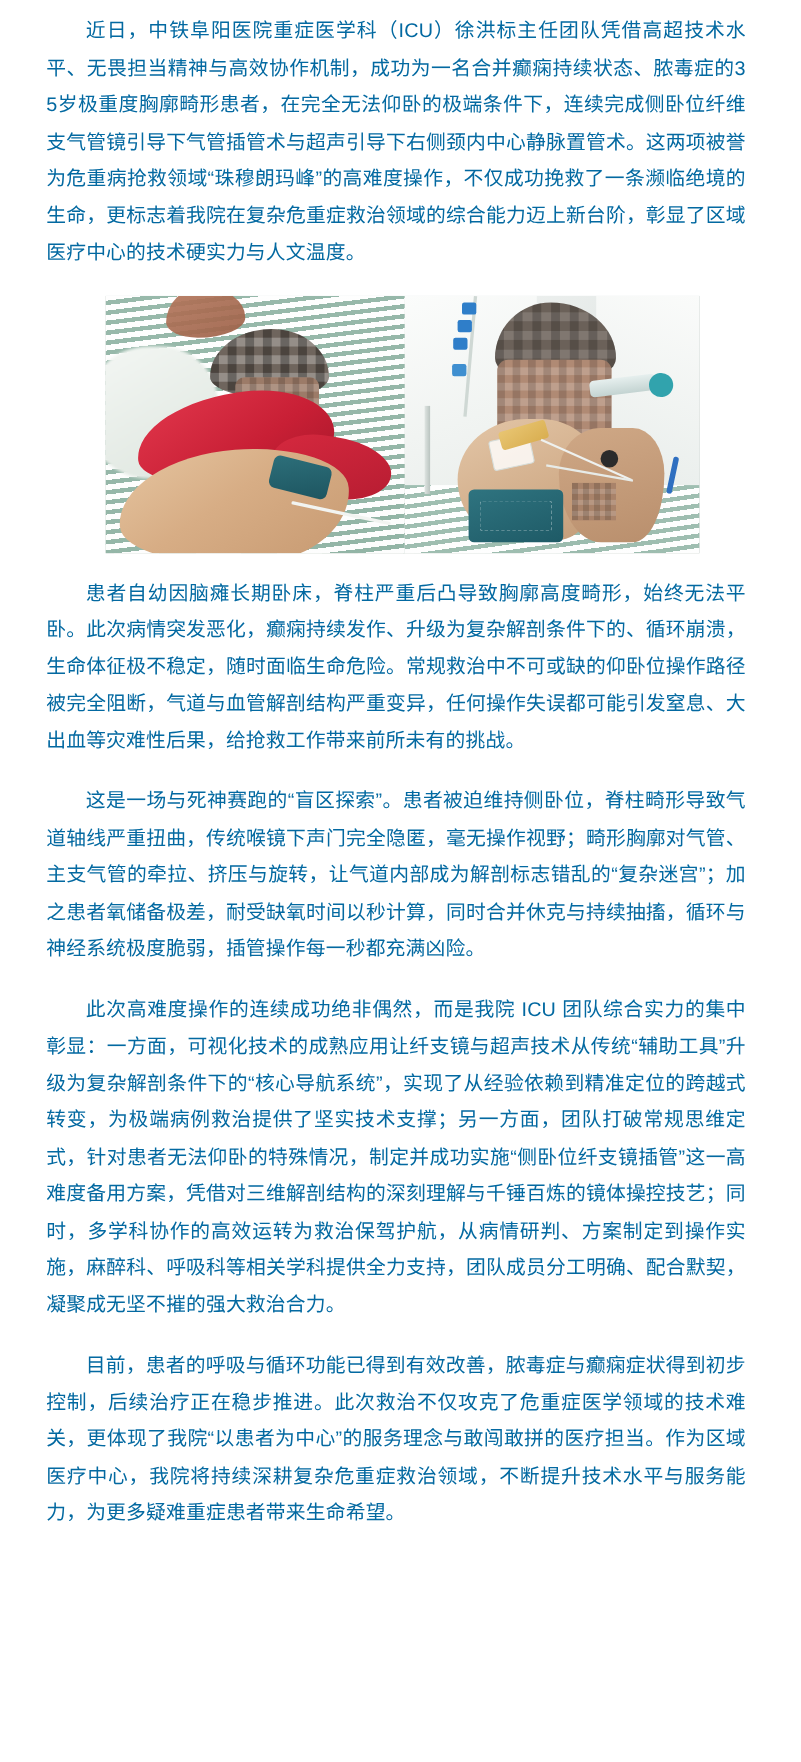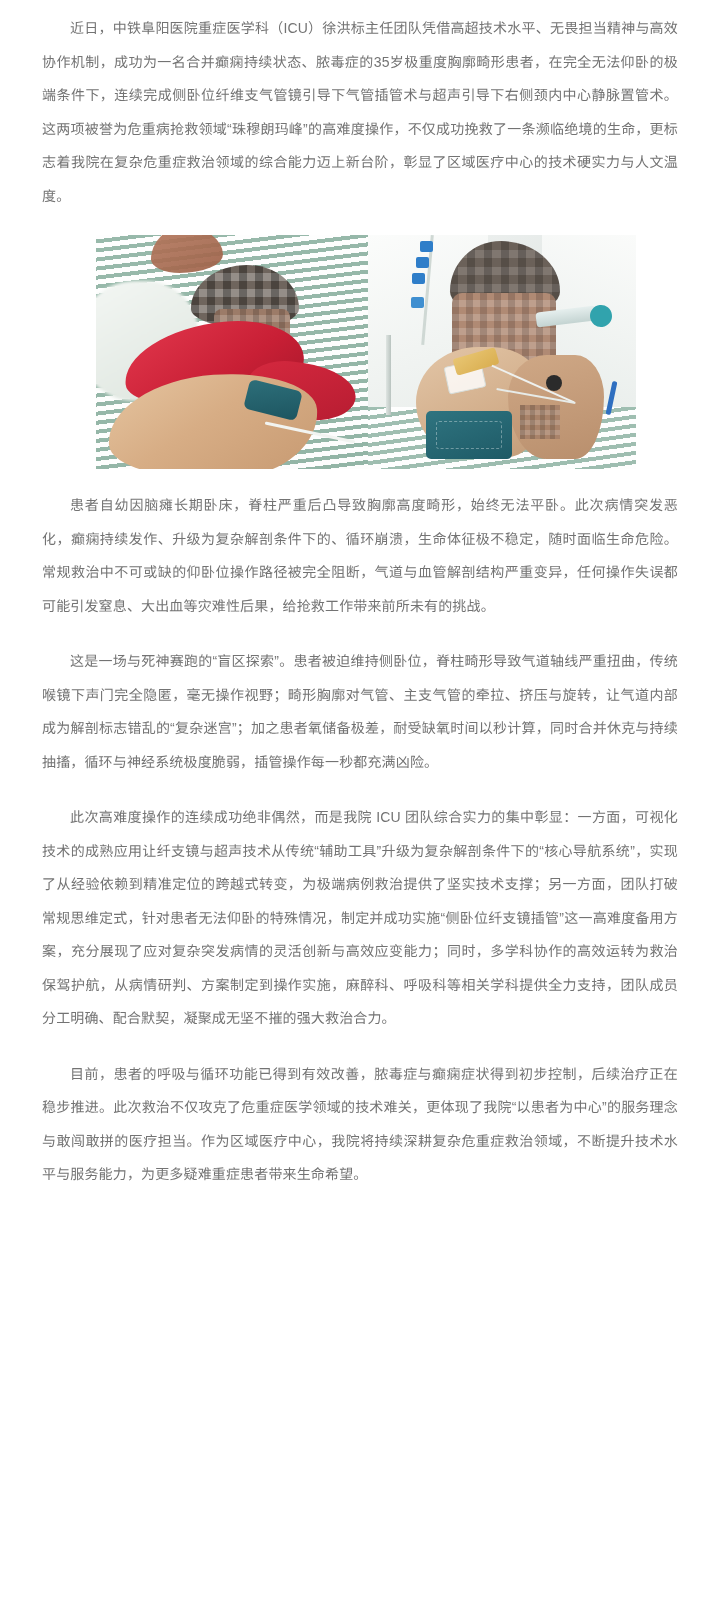--- a/index.html
+++ b/index.html
@@ -22,27 +22,27 @@
     box-sizing: border-box;
     padding: 0;
     position: relative;
   }
   .article-body {
     padding: 12px 38px 18px 42px;
     box-sizing: border-box;
   }
   p.para {
     margin: 0 12px 22px 0;
-    font-size: 14px;
+    font-size: 18px;
     line-height: 33.5px;
     text-align: justify;
     text-justify: inter-ideograph;
     text-indent: 2em;
     letter-spacing: 0.15px;
-    color: #737373;
+    color: #0369a1;
     word-break: break-all;
   }
   p.para:last-child { margin-bottom: 0; }
 
   
   .figure {
     margin: 12px 0 20px 0;
     display: flex;
     justify-content: center;
   }
@@ -343,18 +343,18 @@
       </div>
     </div>
 
     <p class="para">患者自幼因脑瘫长期卧床，脊柱严重后凸导致胸廓高度畸形，始终无法平卧。此次病情突发恶化，癫痫持续发作、升级为复杂解剖条件下的、循环崩溃，生命体征极不稳定，随时面临生命危险。常规救治中不可或缺的仰卧位操作路径被完全阻断，气道与血管解剖结构严重变异，任何操作失误都可能引发窒息、大出血等灾难性后果，给抢救工作带来前所未有的挑战。</p>
 
     <p class="para">这是一场与死神赛跑的“盲区探索”。患者被迫维持侧卧位，脊柱畸形导致气道轴线严重扭曲，传统喉镜下声门完全隐匿，毫无操作视野；畸形胸廓对气管、主支气管的牵拉、挤压与旋转，让气道内部成为解剖标志错乱的“复杂迷宫”；加之患者氧储备极差，耐受缺氧时间以秒计算，同时合并休克与持续抽搐，循环与神经系统极度脆弱，插管操作每一秒都充满凶险。</p>
 
 
 
 
-    <p class="para">此次高难度操作的连续成功绝非偶然，而是我院 ICU 团队综合实力的集中彰显：一方面，可视化技术的成熟应用让纤支镜与超声技术从传统“辅助工具”升级为复杂解剖条件下的“核心导航系统”，实现了从经验依赖到精准定位的跨越式转变，为极端病例救治提供了坚实技术支撑；另一方面，团队打破常规思维定式，针对患者无法仰卧的特殊情况，制定并成功实施“侧卧位纤支镜插管”这一高难度备用方案，充分展现了应对复杂突发病情的灵活创新与高效应变能力；同时，多学科协作的高效运转为救治保驾护航，从病情研判、方案制定到操作实施，麻醉科、呼吸科等相关学科提供全力支持，团队成员分工明确、配合默契，凝聚成无坚不摧的强大救治合力。</p>
+    <p class="para">此次高难度操作的连续成功绝非偶然，而是我院 ICU 团队综合实力的集中彰显：一方面，可视化技术的成熟应用让纤支镜与超声技术从传统“辅助工具”升级为复杂解剖条件下的“核心导航系统”，实现了从经验依赖到精准定位的跨越式转变，为极端病例救治提供了坚实技术支撑；另一方面，团队打破常规思维定式，针对患者无法仰卧的特殊情况，制定并成功实施“侧卧位纤支镜插管”这一高难度备用方案，凭借对三维解剖结构的深刻理解与千锤百炼的镜体操控技艺；同时，多学科协作的高效运转为救治保驾护航，从病情研判、方案制定到操作实施，麻醉科、呼吸科等相关学科提供全力支持，团队成员分工明确、配合默契，凝聚成无坚不摧的强大救治合力。</p>
 
     <p class="para">目前，患者的呼吸与循环功能已得到有效改善，脓毒症与癫痫症状得到初步控制，后续治疗正在稳步推进。此次救治不仅攻克了危重症医学领域的技术难关，更体现了我院“以患者为中心”的服务理念与敢闯敢拼的医疗担当。作为区域医疗中心，我院将持续深耕复杂危重症救治领域，不断提升技术水平与服务能力，为更多疑难重症患者带来生命希望。</p>
 
   </div>
 </div>
 
 </body></html>

